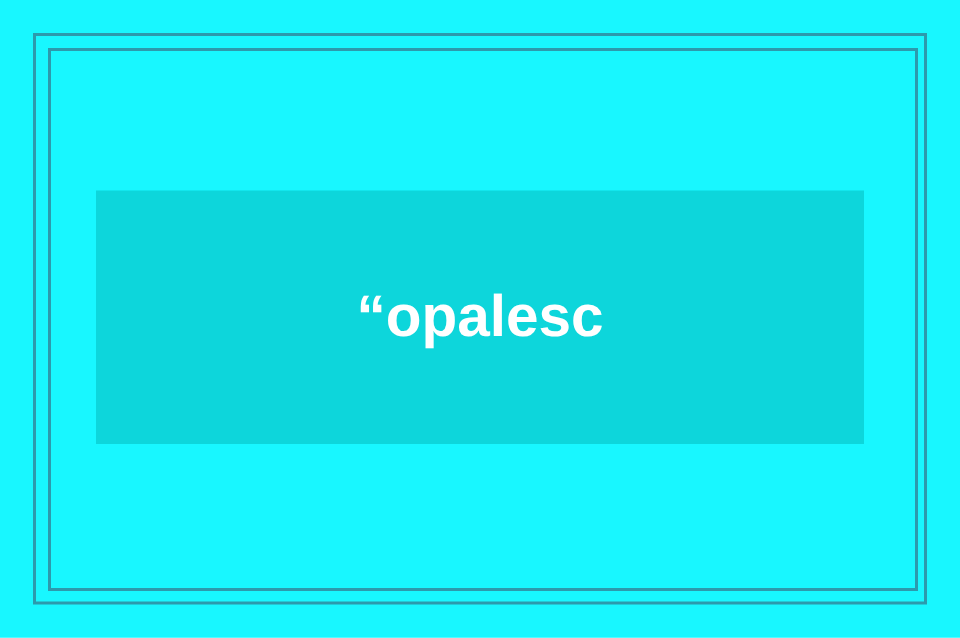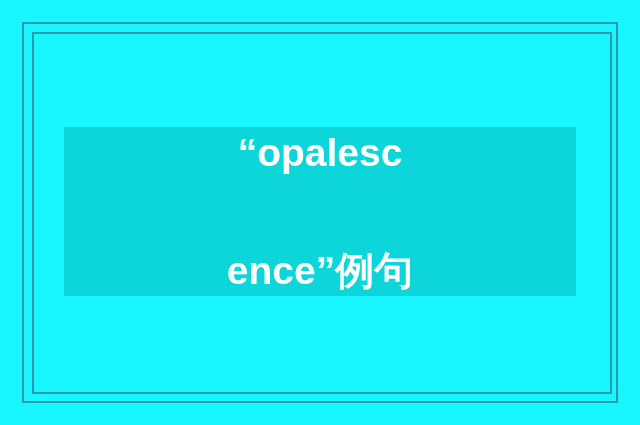--- a/index.html
+++ b/index.html
@@ -81,17 +81,16 @@
 <body>
 
 <div id="slide">
 
   <div class="frame-outer"></div>
   <div class="frame-inner"></div>
 
   <div class="title-panel">
     <div class="title-text">
       <span class="line">“opalesc</span>
-      <span class="line">ence”例句</span>
     </div>
   </div>
 
 </div>
 
 </body></html>

